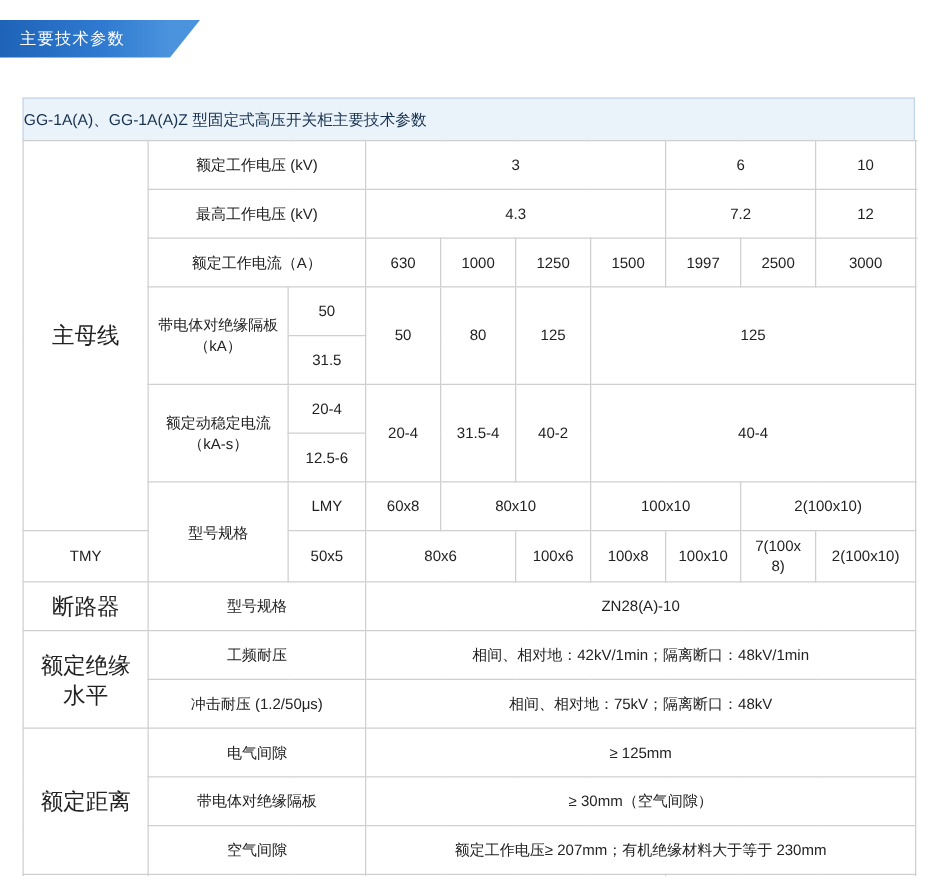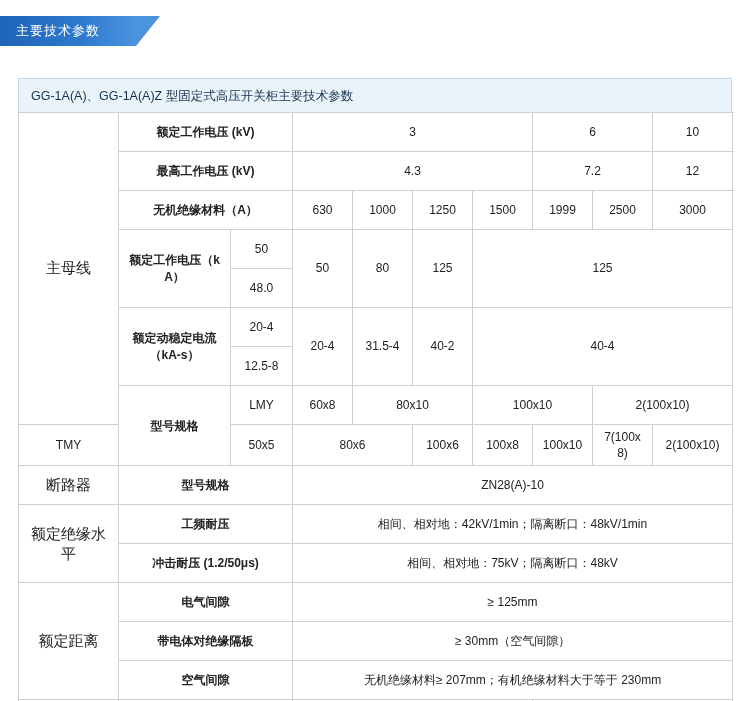--- a/index.html
+++ b/index.html
@@ -66,21 +66,20 @@
     width: 714px;
   }
   .caption {
     box-sizing: border-box;
     width: 714px;
     height: 34px;
     line-height: 34px;
     background: #eaf2fa;
     border: 1px solid #c3d6e8;
     border-bottom: none;
-    padding-left: 12px;
     font-size: 12.5px;
     color: #17324f;
     white-space: nowrap;
   }
 
   
   table.spec {
     border-collapse: collapse;
     width: 714px;
     table-layout: fixed;
@@ -92,26 +91,25 @@
     text-align: center;
     vertical-align: middle;
     color: #222222;
     line-height: 1.35;
     height: 30px;
     word-break: break-all;
   }
   td.rowhead {
     text-align: left;
     padding-left: 12px;
-    font-size: 15px;
+    font-size: 18px;
   }
   td.sublabel {
     text-align: left;
     padding-left: 12px;
-    font-weight: bold;
   }
   td.subsub {
     text-align: center;
     margin-left: 28px;
   }
   td.tall {
     height: 46px;
   }
 </style>
 </head>
@@ -153,52 +151,52 @@
       </tr>
 
       <tr>
         <td class="sublabel" colspan="2">最高工作电压 (kV)</td>
         <td colspan="4">4.3</td>
         <td colspan="2">7.2</td>
         <td colspan="2">12</td>
       </tr>
 
       <tr>
-        <td class="sublabel" colspan="2">无机绝缘材料（A）</td>
+        <td class="sublabel" colspan="2">额定工作电流（A）</td>
         <td>630</td>
         <td>1000</td>
         <td>1250</td>
         <td>1500</td>
-        <td>1999</td>
+        <td>1997</td>
         <td>2500</td>
         <td colspan="2">3000</td>
       </tr>
 
       <tr>
-        <td class="sublabel" rowspan="2">额定工作电压（kA）</td>
+        <td class="sublabel" rowspan="2">带电体对绝缘隔板（kA）</td>
         <td>50</td>
         <td rowspan="2">50</td>
         <td rowspan="2">80</td>
         <td rowspan="2">125</td>
         <td rowspan="2" colspan="4">125</td>
       </tr>
       <tr>
-        <td>48.0</td>
+        <td>31.5</td>
       </tr>
 
       <tr>
         <td class="sublabel" rowspan="2">额定动稳定电流（kA-s）</td>
         <td>20-4</td>
         <td rowspan="2">20-4</td>
         <td rowspan="2">31.5-4</td>
         <td rowspan="2">40-2</td>
         <td rowspan="2" colspan="4">40-4</td>
       </tr>
       <tr>
-        <td>12.5-8</td>
+        <td>12.5-6</td>
       </tr>
 
       <tr>
         <td class="sublabel" rowspan="2">型号规格</td>
         <td class="subsub">LMY</td>
         <td>60x8</td>
         <td colspan="2">80x10</td>
         <td colspan="2">100x10</td>
         <td colspan="3">2(100x10)</td>
       </tr>
@@ -234,21 +232,21 @@
         <td class="rowhead" rowspan="3">额定距离</td>
         <td class="sublabel tall" colspan="2">电气间隙</td>
         <td class="tall" colspan="7">≥ 125mm</td>
       </tr>
       <tr>
         <td class="sublabel tall" colspan="2">带电体对绝缘隔板</td>
         <td class="tall" colspan="7">≥ 30mm（空气间隙）</td>
       </tr>
       <tr>
         <td class="sublabel tall" colspan="2">空气间隙</td>
-        <td class="tall" colspan="7">无机绝缘材料≥ 207mm；有机绝缘材料大于等于 230mm</td>
+        <td class="tall" colspan="7">额定工作电压≥ 207mm；有机绝缘材料大于等于 230mm</td>
       </tr>
 
       <tr>
         <td class="rowhead">外形尺寸</td>
         <td class="sublabel" colspan="2" style="height:58px">
           
           
         </td>
         <td colspan="4">1218x3170x1200</td>
         <td colspan="3">1418x3170x1200</td>

